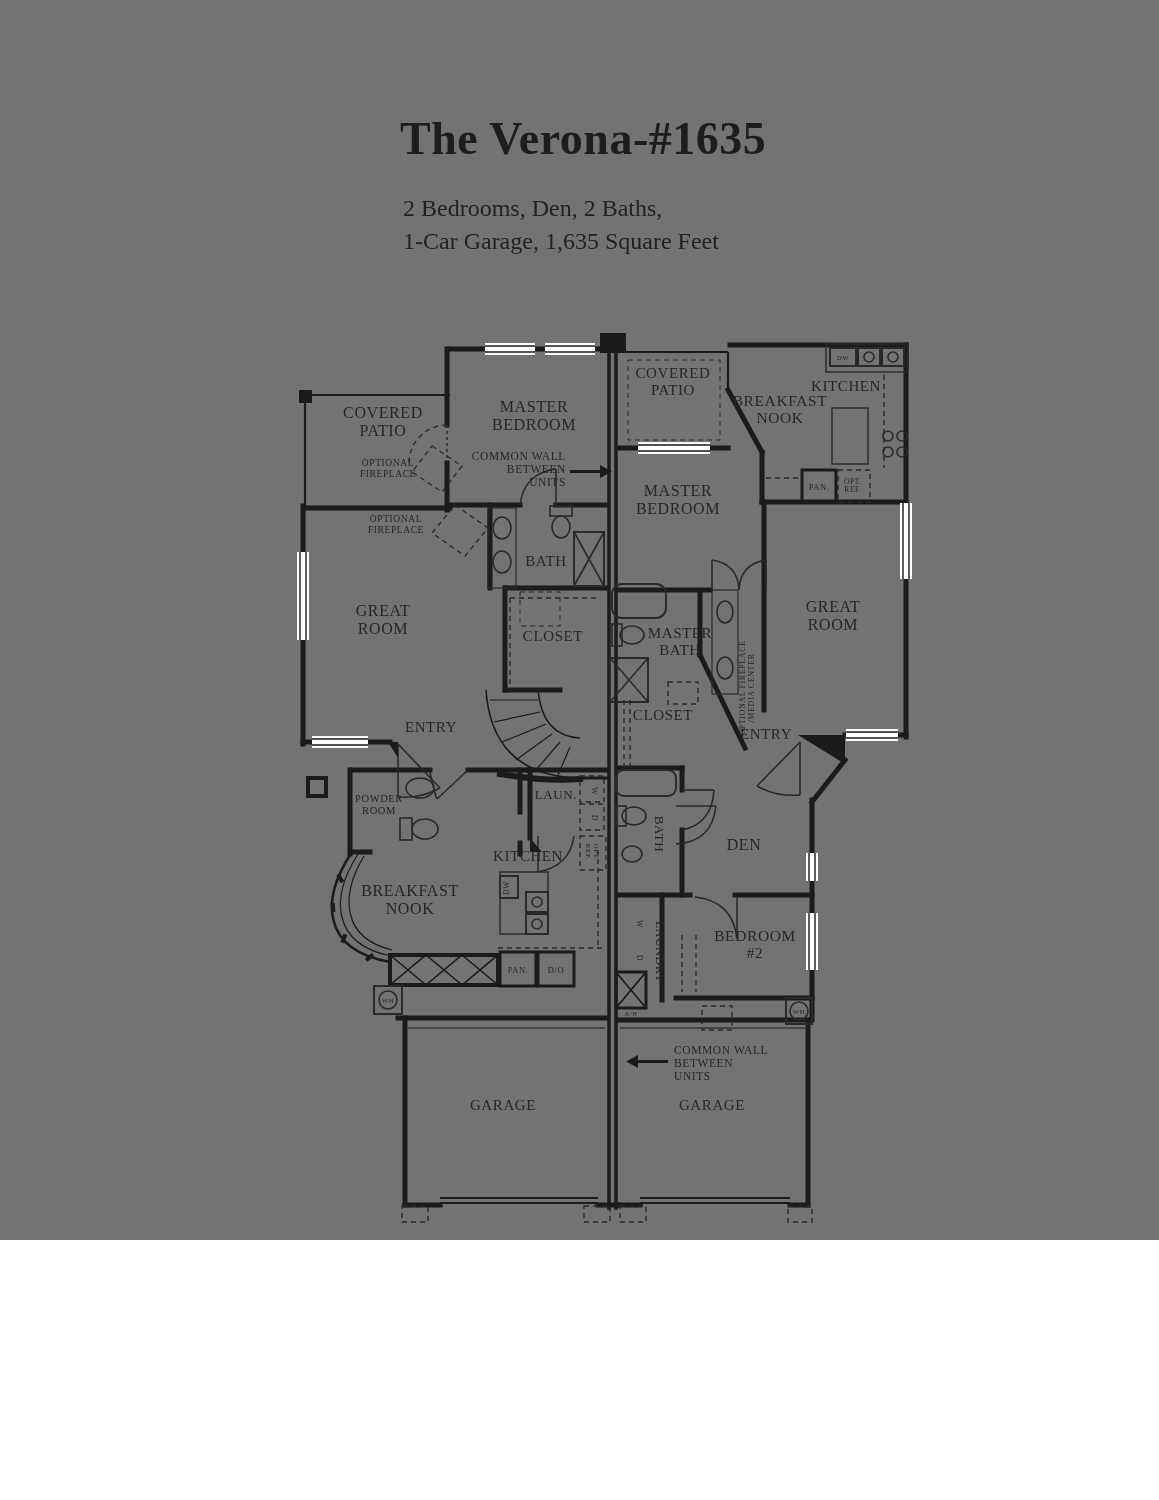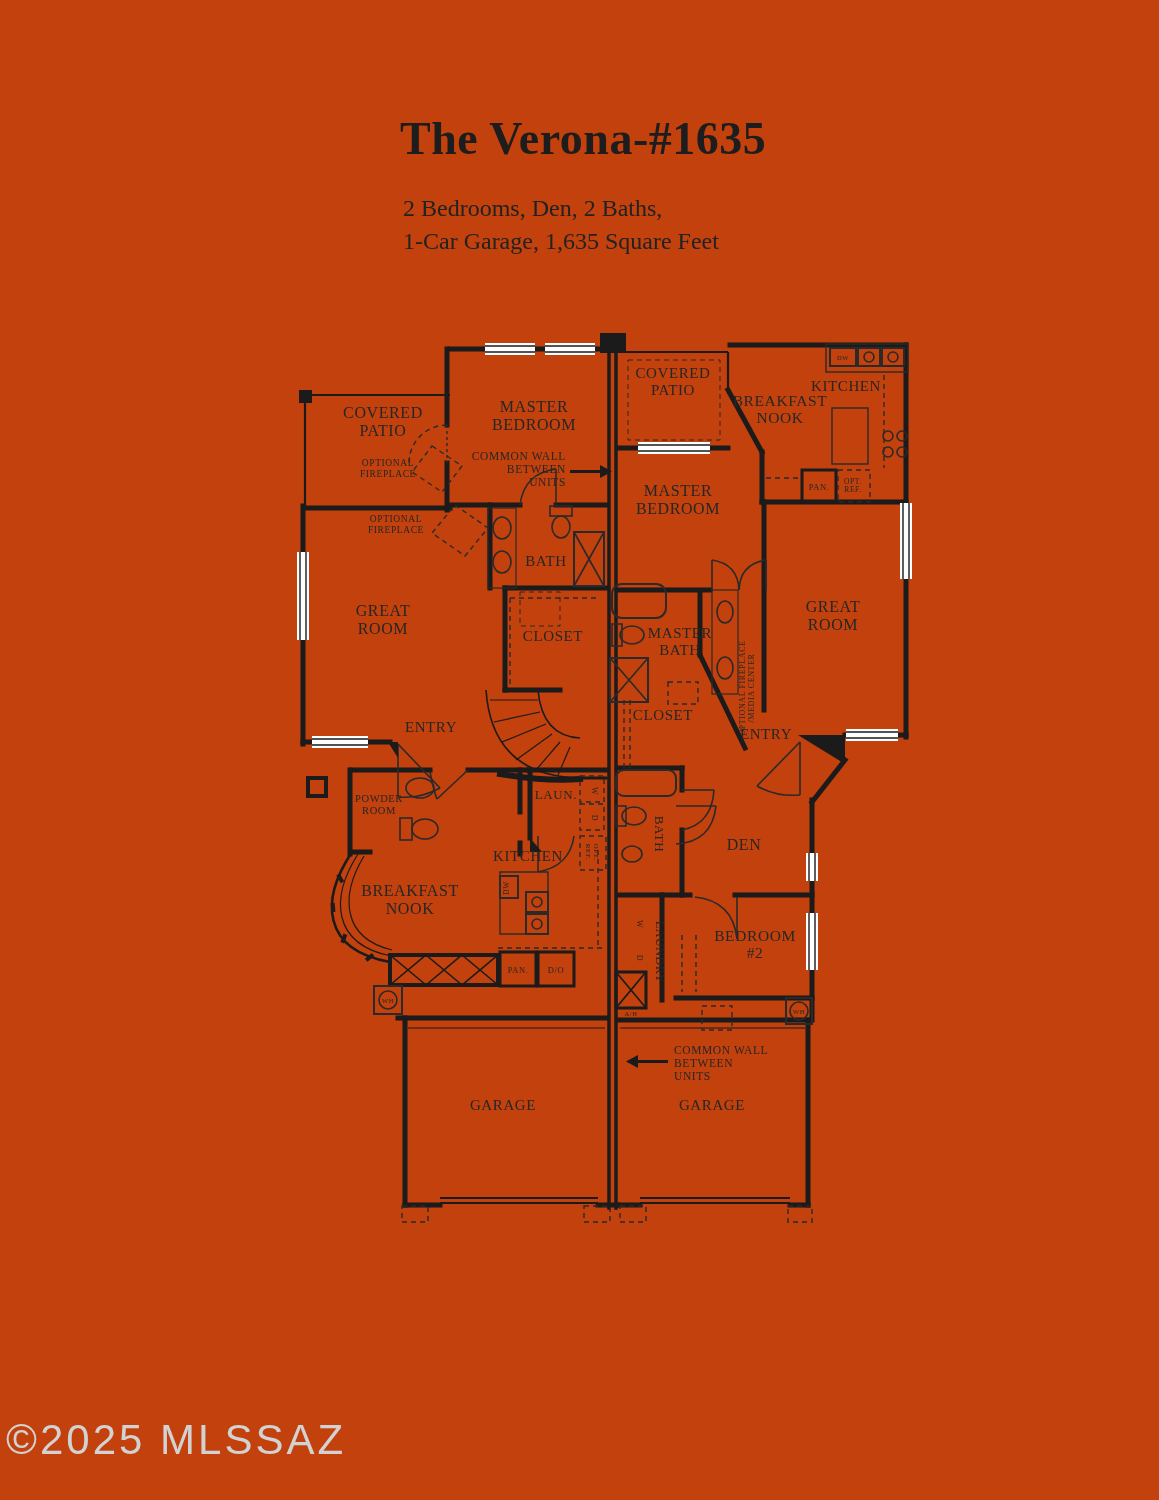--- a/index.html
+++ b/index.html
@@ -1,16 +1,16 @@
 <!DOCTYPE html>
 <html><head>
 <meta charset="utf-8">
 <style>
   html,body{margin:0;padding:0;background:#ffffff;}
-  .page{position:relative;width:1159px;height:1500px;background:#c2410c;overflow:hidden;
+  .page{position:relative;width:1159px;height:1240px;background:#737373;overflow:hidden;
         font-family:"Liberation Serif", serif;}
   .title{position:absolute;left:400px;top:112px;font-size:46px;font-weight:bold;
          color:#1d1d1d;letter-spacing:0.5px;}
   .subtitle{position:absolute;left:403px;top:192px;font-size:24px;color:#222;line-height:33px;}
   .watermark{position:absolute;left:6px;top:1416px;font-size:42px;color:#d2d2d2;
              font-family:"Liberation Sans", sans-serif;letter-spacing:3px;font-weight:400;}
   svg{position:absolute;left:0;top:0;}
   text{fill:#262626;letter-spacing:0.6px;}
 </style>
 </head>

